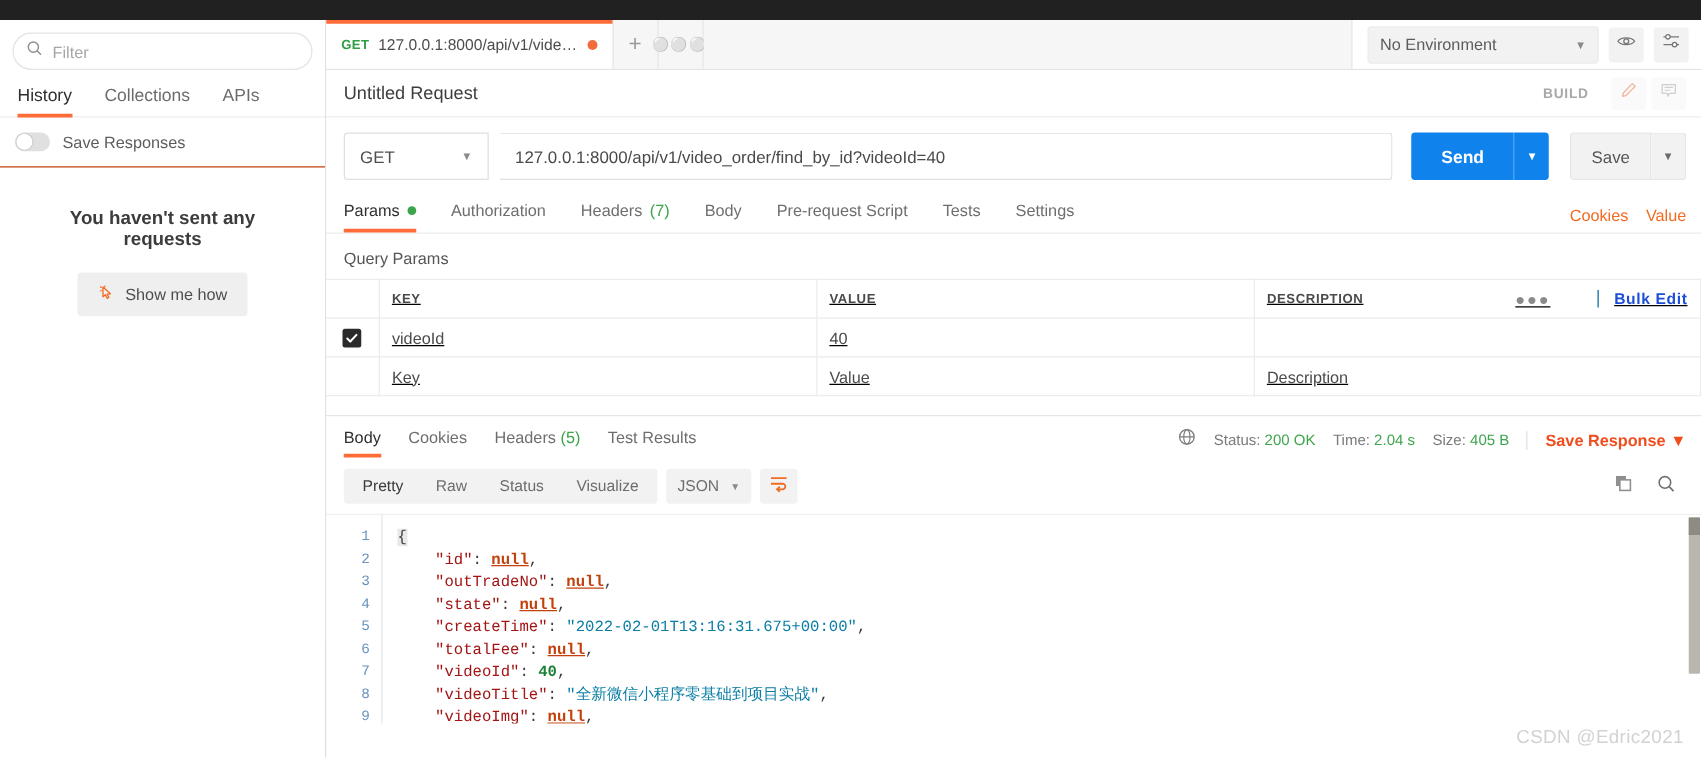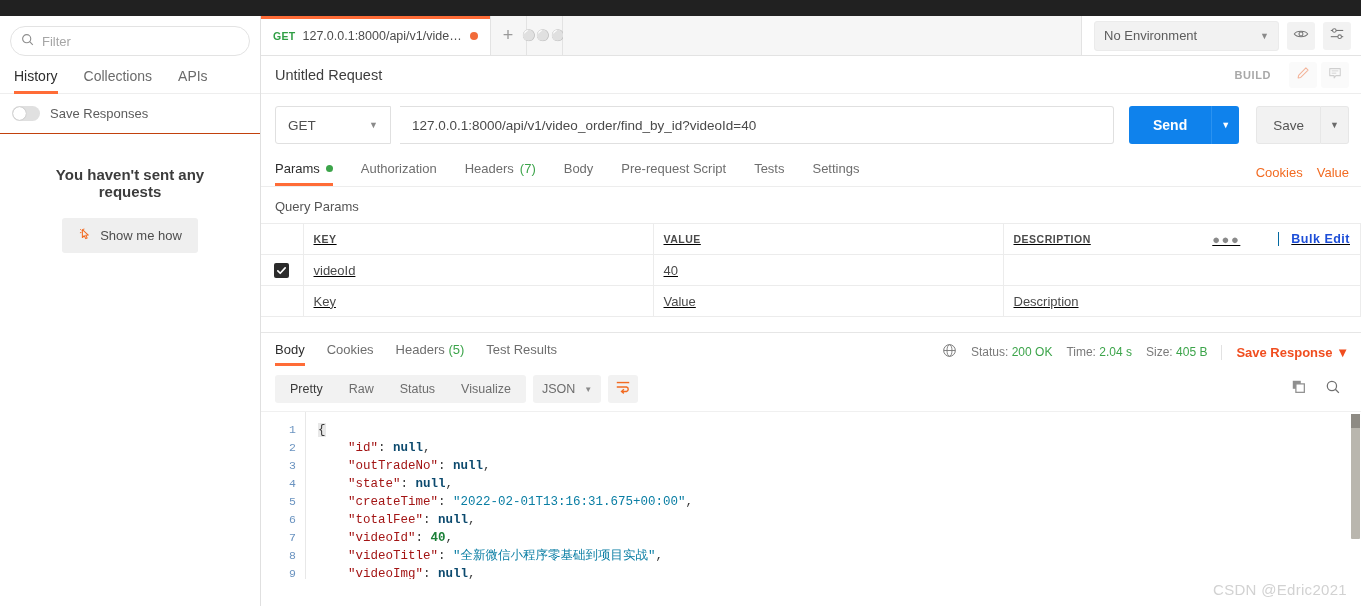--- a/index.html
+++ b/index.html
@@ -287,21 +287,21 @@
     font-family: "Liberation Mono", monospace; font-size: 11.5px;
     color: #6a93c0; line-height: 18px; user-select: none;
   }
   .code {
     flex: 1; padding: 9px 0 0 12px; border-left: 1px solid #e8e8e8;
     font-family: "Liberation Mono", monospace; font-size: 12.5px;
     line-height: 18px; white-space: pre; overflow: hidden;
   }
   .k { color: #a31515; }
   .p { color: #3b3b3b; }
-  .n { color: #0c4a6e; font-weight: 700; }
+  .n { color: #c2410c; font-weight: 700; text-decoration: underline; }
   .num { color: #1a7f37; font-weight: 700; }
   .s { color: #0a7ea4; }
   .brace { color: #3b3b3b; background: #e8e8e8; }
 
   .vscroll {
     position: absolute; right: 0; top: 0; width: 12px; height: 100%;
     background: #ffffff;
   }
   .vthumb {
     position: absolute; right: 1px; top: 2px; width: 9px; height: 125px;

